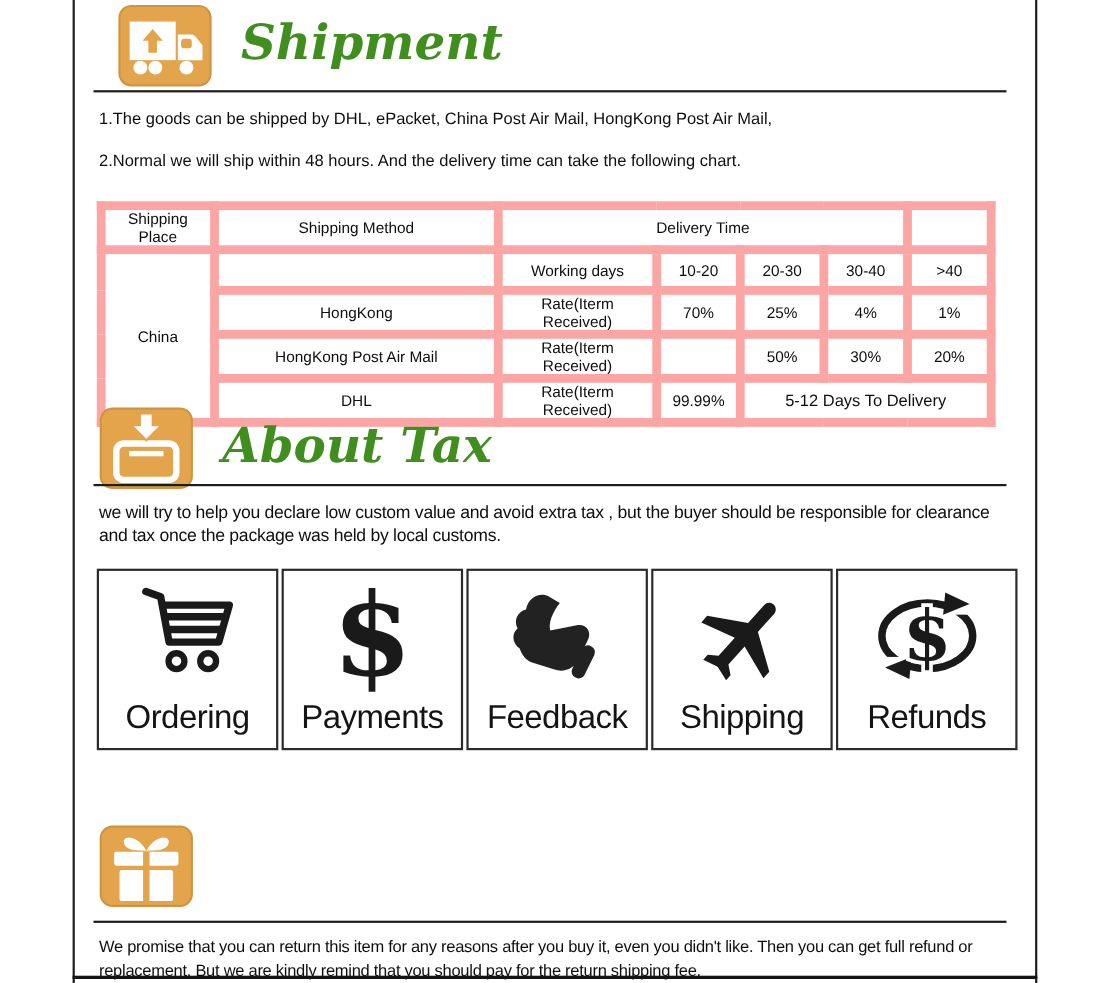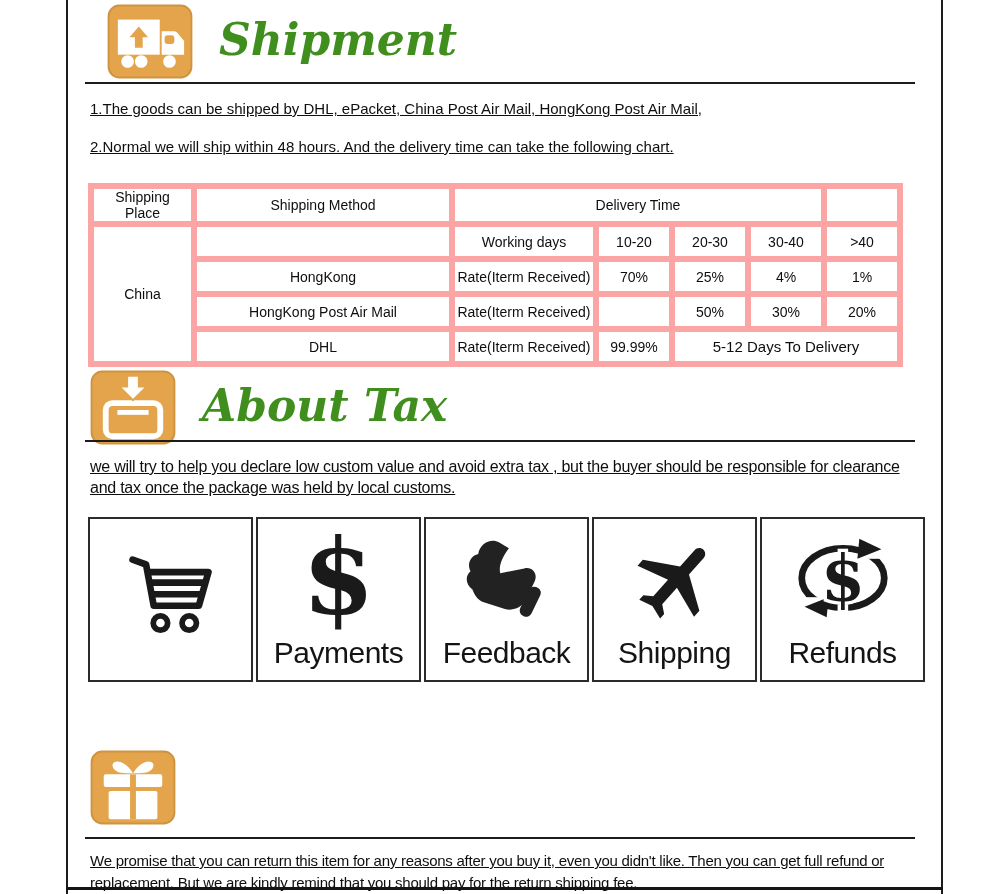--- a/index.html
+++ b/index.html
@@ -13,29 +13,29 @@
   .hrule{position:absolute;left:85px;width:830px;height:2px;background:#1c1c1c;}
   .bottom-rule{position:absolute;left:66px;top:887px;width:877px;height:3px;background:#141414;}
 
   .section-head{position:absolute;display:flex;align-items:flex-start;}
   .head-icon{flex:0 0 auto;}
   .section-title{
     font-family:"DejaVu Serif","Liberation Serif",serif;
     font-style:italic;font-weight:bold;color:#3f8e1e;
     font-size:44px;line-height:72px;margin-left:26px;white-space:nowrap;
   }
-  .para{position:absolute;left:90px;font-size:15px;color:#0e0e0e;white-space:nowrap;text-decoration:underline;}
+  .para{position:absolute;left:90px;font-size:15px;color:#0e0e0e;white-space:nowrap;}
   .para.wrap{white-space:normal;letter-spacing:-0.25px;}
 
   table.ship{
     position:absolute;left:88px;top:183px;border-collapse:collapse;
     font-size:14px;color:#0e0e0e;table-layout:fixed;
   }
   table.ship td{
-    border:6px solid #fca5a5;text-align:center;vertical-align:middle;
+    border:8px solid #fca5a5;text-align:center;vertical-align:middle;
     padding:0 2px;height:29px;overflow:hidden;margin-top:45px;
   }
   .features{position:absolute;left:88px;top:517px;display:flex;gap:3px;}
   .feature-box{
     width:161px;height:161px;border:2px solid #2b2b2b;background:#fff;
     display:flex;flex-direction:column;align-items:center;justify-content:flex-end;
   }
   .feature-icon{flex:1 1 auto;display:flex;align-items:center;justify-content:center;width:100%;}
   .feature-label{font-size:30px;color:#141414;margin-bottom:10px;letter-spacing:-0.5px;}
   .dollar-glyph{
@@ -142,20 +142,21 @@
       <svg width="96" height="96" viewBox="0 0 100 100">
         <g fill="none" stroke="#1a1a1a" stroke-width="7" stroke-linecap="round" stroke-linejoin="round">
           <path d="M10 8 L24 13 L32 56 L79 56 L89 21 L26 21"></path>
           <path d="M29 32 L85 32"></path>
           <path d="M31 44 L82 44"></path>
         </g>
         <circle cx="39" cy="74" r="7.5" fill="none" stroke="#1a1a1a" stroke-width="6"></circle>
         <circle cx="69" cy="74" r="7.5" fill="none" stroke="#1a1a1a" stroke-width="6"></circle>
       </svg>
     </span>
+    <span class="feature-label">Ordering</span>
   </div>
 
   <div class="feature-box">
     <span class="feature-icon">
       <span class="dollar-glyph">$</span>
     </span>
     <span class="feature-label">Payments</span>
   </div>
 
   <div class="feature-box">

